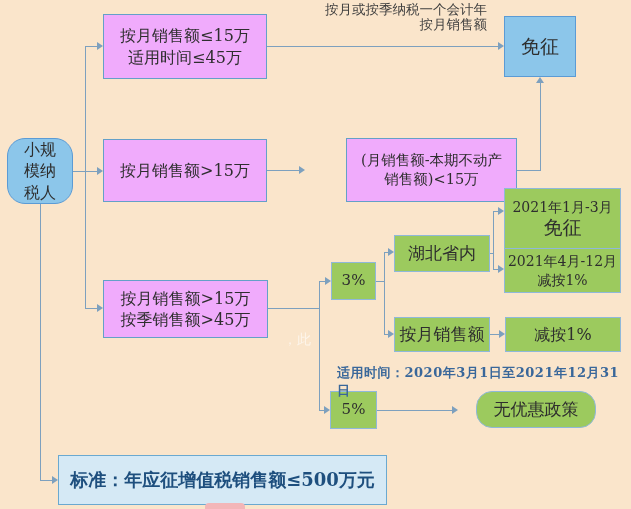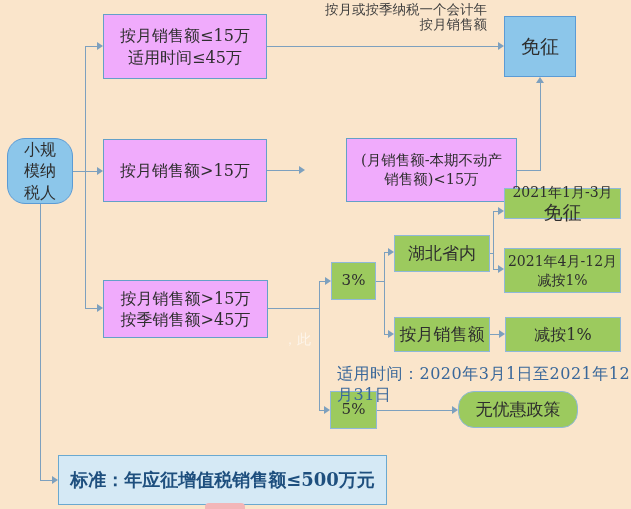--- a/index.html
+++ b/index.html
@@ -40,21 +40,21 @@
   }
   .note{position:absolute;color:#3f3f3f;}
   .f16{font-size:16px;}
   .f15{font-size:15px;}
   .f14{font-size:14px;}
   .f17{font-size:17px;}
   .f19{font-size:19px;}
   .std-text{color:#1e4f7e;font-weight:bold;font-size:18px;}
   .period-note{
     position:absolute;left:337px;top:364px;
-    color:#39679a;font-weight:normal;font-size:16px;
+    color:#39679a;font-weight:bold;font-size:13px;
     letter-spacing:0.5px;
   }
   .watermark{
     position:absolute;left:283px;top:331px;
     color:rgba(255,255,255,0.6);font-size:14px;
   }
   .pink-blob{
     position:absolute;left:205px;top:503px;width:40px;height:6px;
     background:#f3b6b8;border-radius:4px 4px 0 0;
   }
@@ -151,35 +151,35 @@
   </div>
 
   <div class="node green f17" style="left:394px;top:235px;width:96px;height:37px;text-align:right;">
     <span>湖北省内</span>
   </div>
 
   <div class="node green f17" style="left:394px;top:317px;width:96px;height:35px;">
     <span>按月销售额</span>
   </div>
 
-  <div class="node green" style="left:504px;top:188px;width:117px;height:31px;line-height:1.2;">
+  <div class="node green" style="left:504px;top:188px;width:117px;height:61px;line-height:1.2;">
     <span class="f14">2021年1月-3月</span>
     <span class="f19">免征</span>
   </div>
 
   <div class="node green" style="left:504px;top:248px;width:117px;height:45px;line-height:1.3;">
     <span class="f14">2021年4月-12月</span>
     <span class="f14">减按1%</span>
   </div>
 
   <div class="node green f16" style="left:505px;top:317px;width:116px;height:35px;">
     <span>减按1%</span>
   </div>
 
-  <div class="node green f17" style="left:458px;top:391px;width:120px;height:37px;border-radius:16px;">
+  <div class="node green f17" style="left:476px;top:391px;width:120px;height:37px;border-radius:16px;">
     <span>无优惠政策</span>
   </div>
 
   <div class="node lightblue" style="left:58px;top:455px;width:329px;height:50px;">
     <span class="std-text">标准：年应征增值税销售额≤500万元</span>
   </div>
 
   <div class="note" style="left:287px;top:2px;width:200px;text-align:right;font-size:13.5px;line-height:1.1;">
     <div>按月或按季纳税一个会计年</div>
     <div>按月销售额</div>

